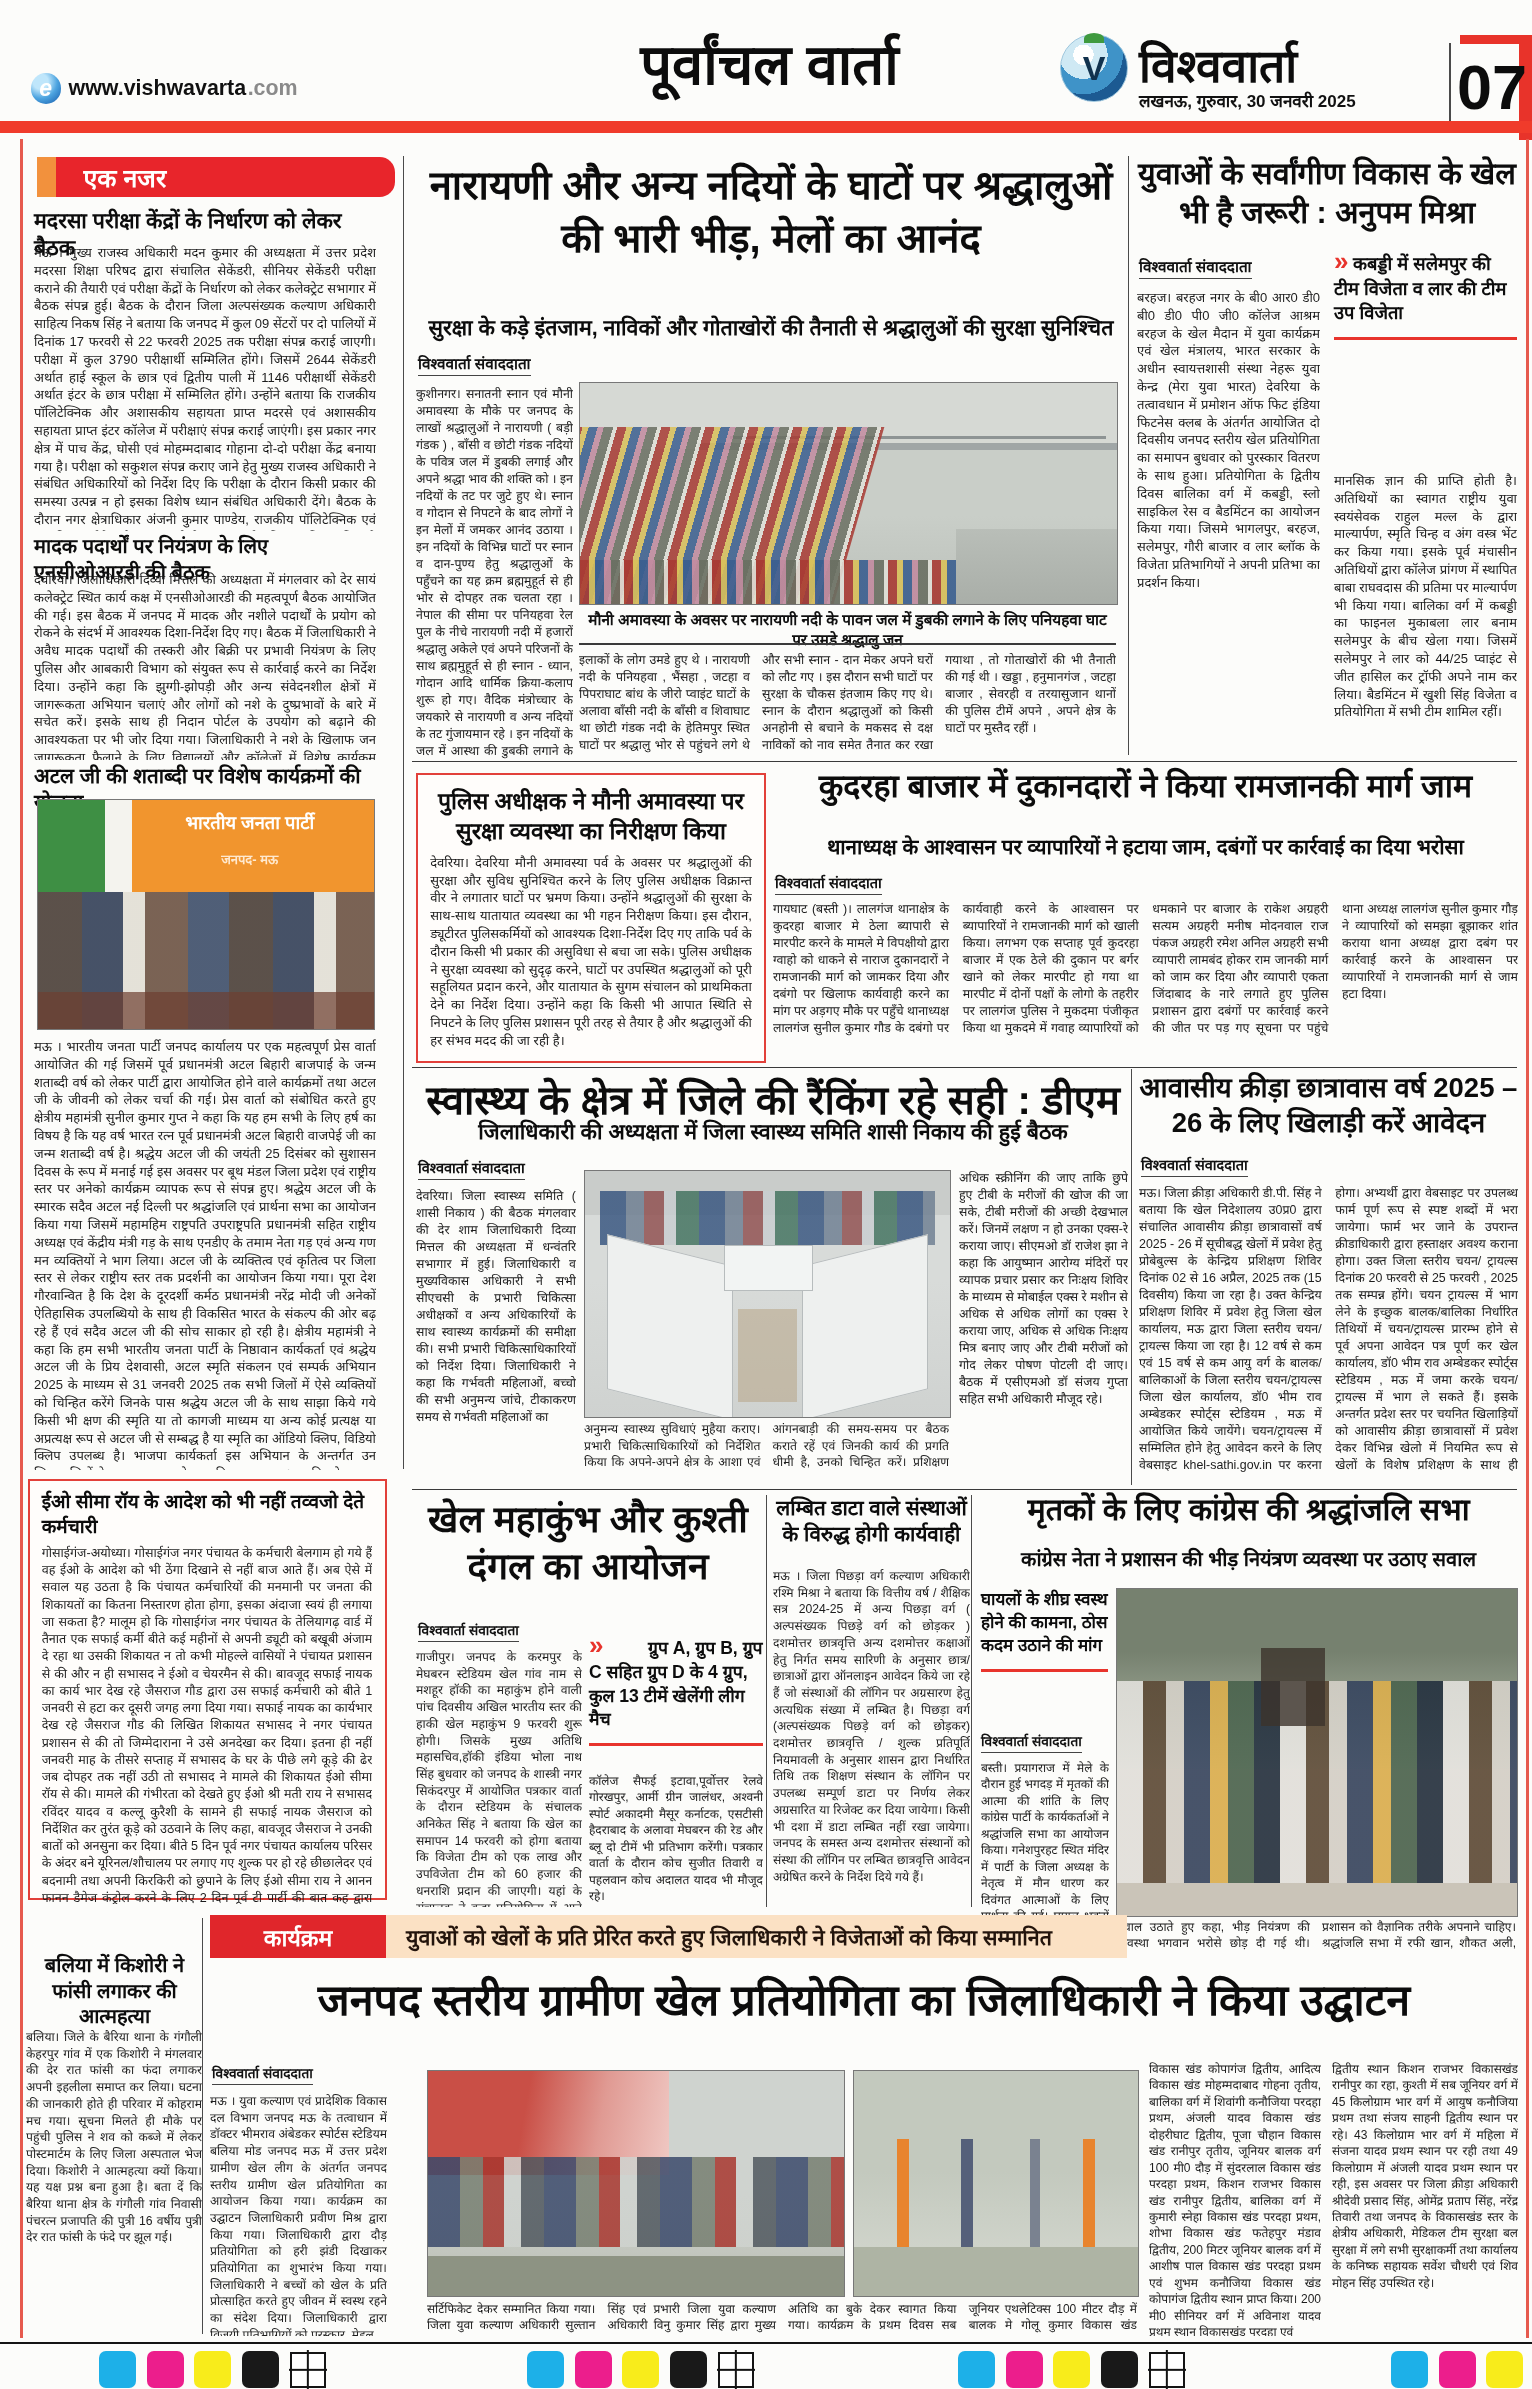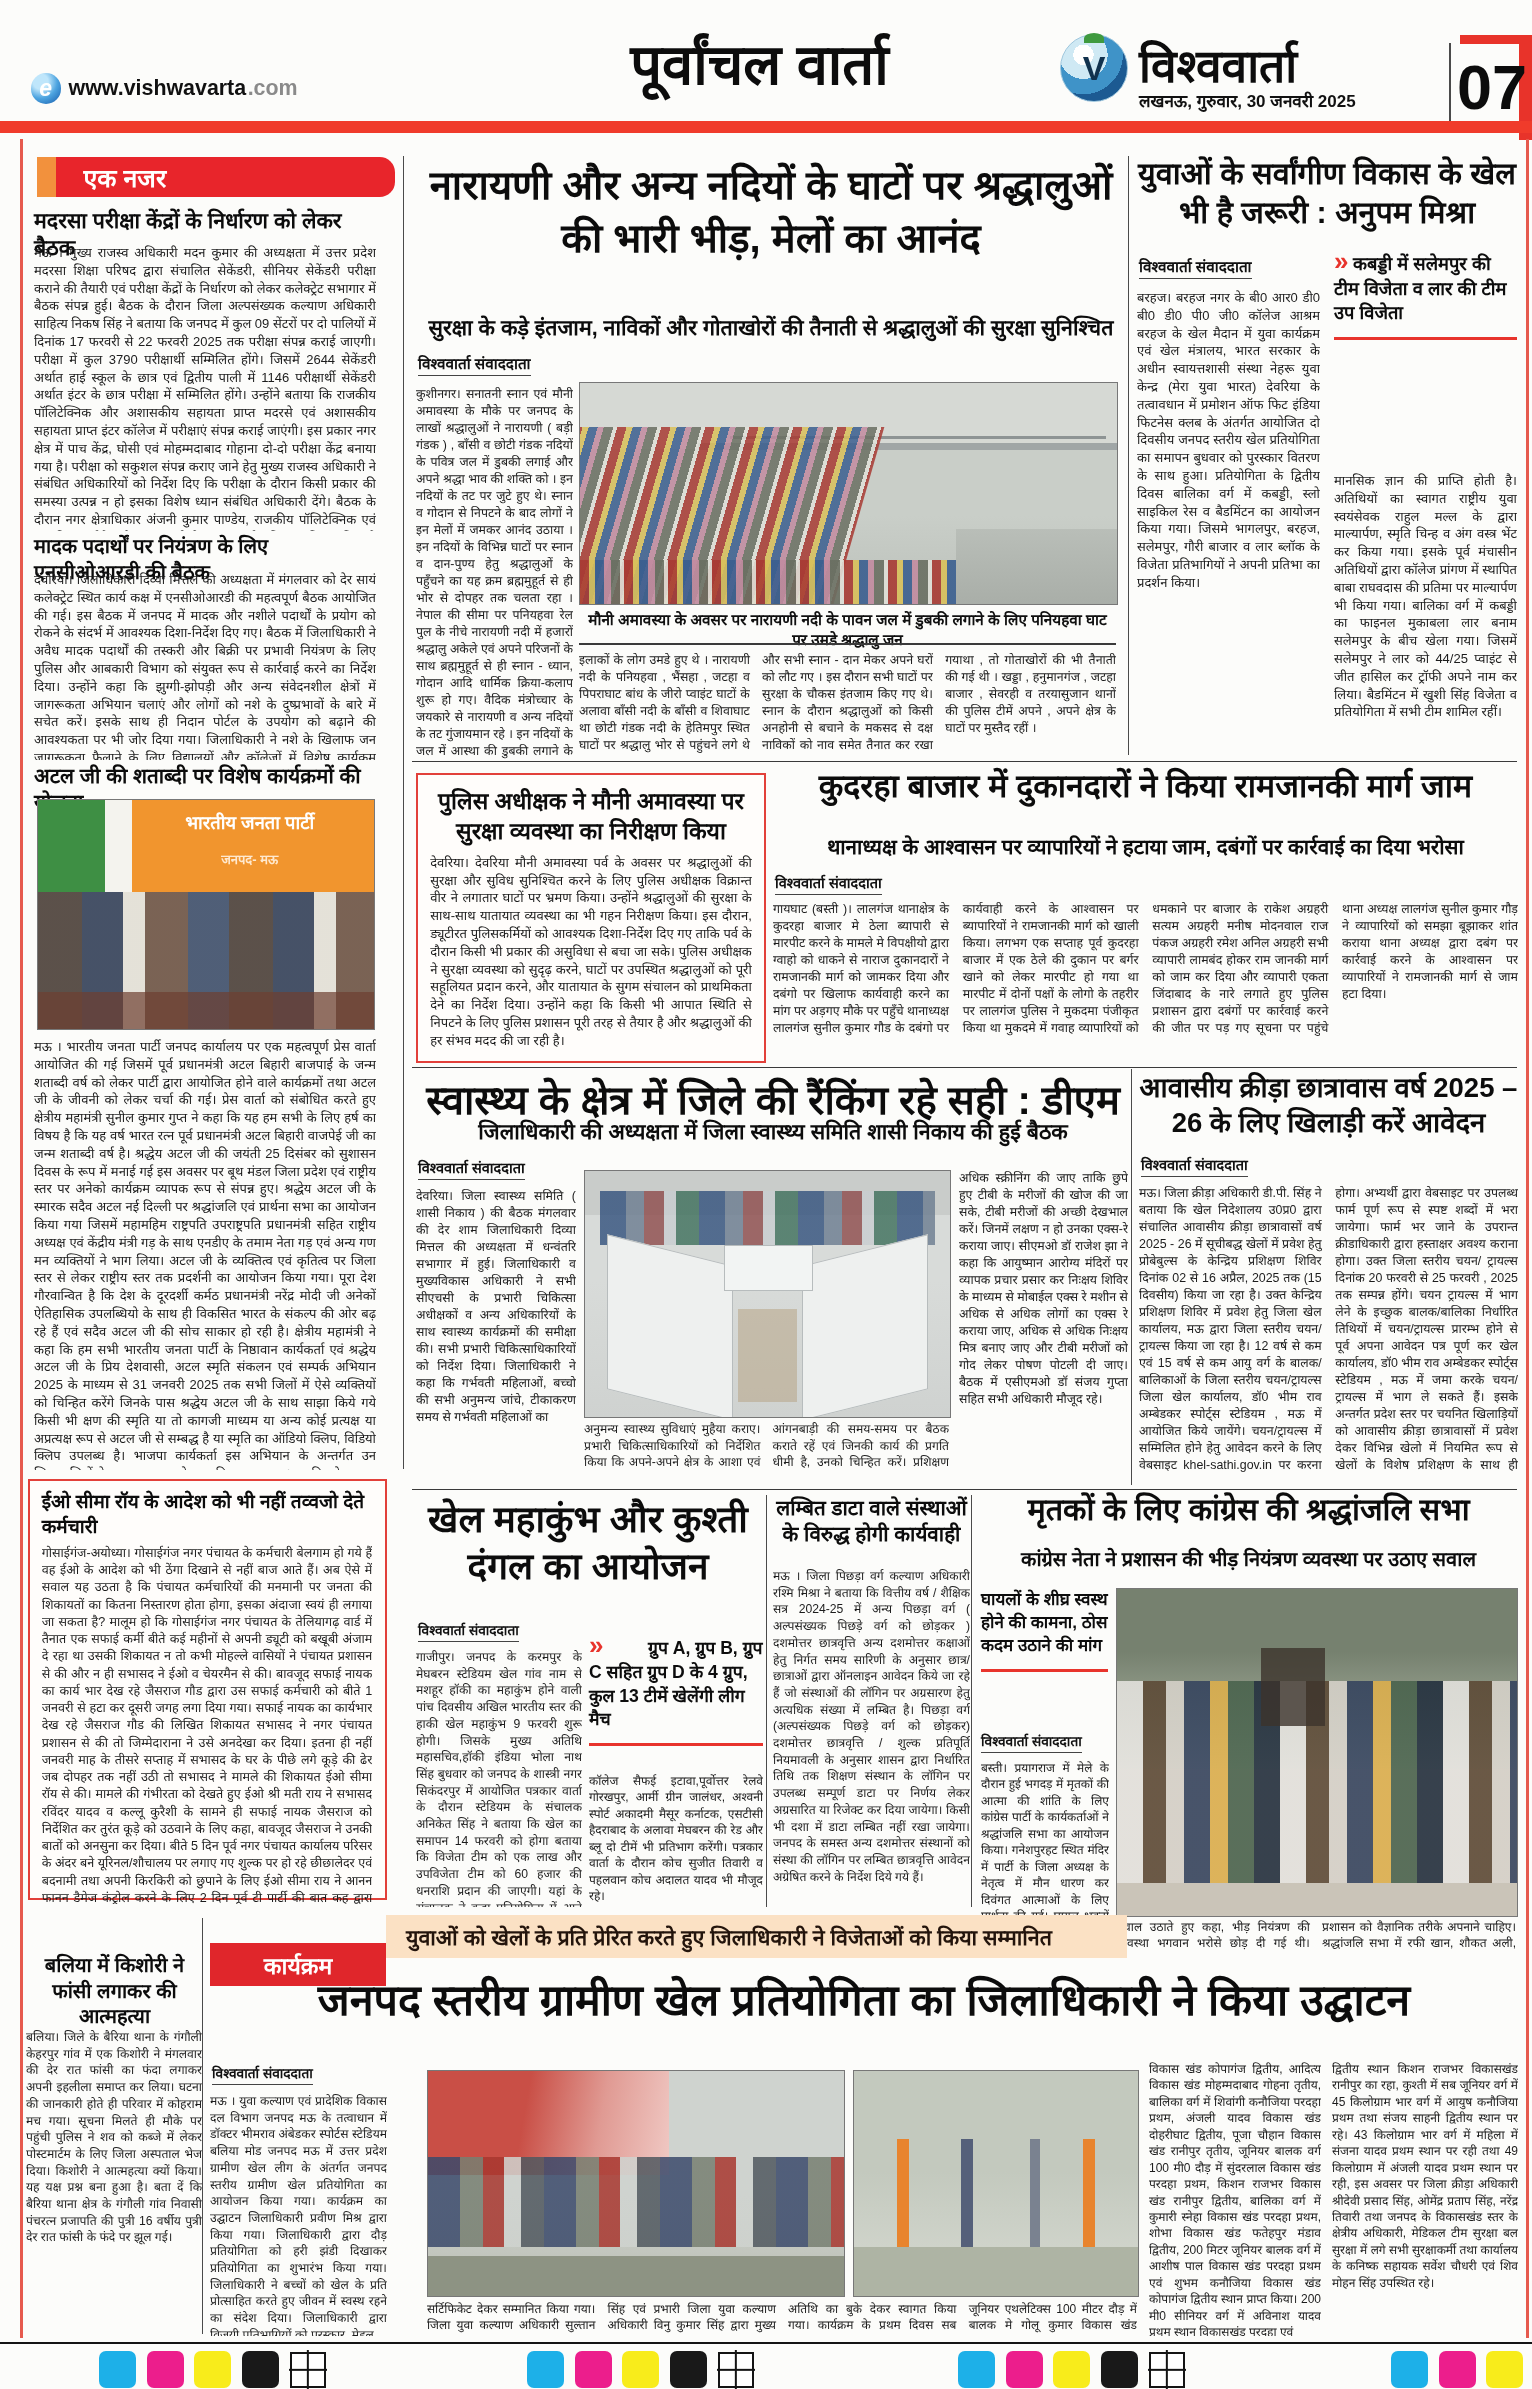--- a/index.html
+++ b/index.html
@@ -18,21 +18,21 @@
   .logo-circle{width:66px;height:66px;border-radius:50%;background:radial-gradient(circle at 34% 30%,#ffffff 0 16%,#cfe9f4 16% 38%,#3f93c8 38% 62%,#1c5a92 62% 100%);display:flex;align-items:center;justify-content:center;color:#11324e;font-weight:700;font-size:34px;border:1.5px solid #9fc7dd;}
   .logo-circle em{font-style:normal;}
   .logo-leaf{position:absolute;top:-1.5px;left:50%;transform:translateX(-50%);width:20px;height:10.7px;border-radius:50% 50% 0 0;background:#3f9a3f;}
   
   .eknazar{background:#e8252b;border-radius:0 15.3px 15.3px 0;color:#fff;font-weight:700;font-size:25px;display:flex;align-items:center;padding-left:27.5px;}
   .eknazar-stripe{background:#f2913d;}
   .boxed{border:2.3px solid #e2403a;background:#fffdfb;padding:9.2px 12.2px;box-sizing:border-box;}
   .pullquote{font-weight:700;font-size:18.3px;line-height:1.35;color:#0d0d0d;}
   .pq-wrap{border-bottom:3.1px solid #e8342c;padding-bottom:10.7px;}
   .chev{color:#e8342c;font-size:26px;font-weight:700;line-height:1;margin-right:4.6px;}
-  .kicker-label{background:#e0262b;color:#fff;font-weight:700;font-size:23px;display:flex;align-items:center;justify-content:center;margin-top:28px;}
+  .kicker-label{background:#e0262b;color:#fff;font-weight:700;font-size:23px;display:flex;align-items:center;justify-content:center;}
   .kicker-band{background:#fbe1c4;color:#23140c;font-weight:700;font-size:21.4px;display:flex;align-items:center;padding-left:20px;}
   
   .photo{position:absolute;overflow:hidden;border:0.8px solid #777;background:#cfd2cd;}
   .layer{position:absolute;}
   .crowd{background:repeating-linear-gradient(90deg,#a83a33 0 9.2px,#d9c05a 9.2px 15.3px,#3a5e8f 15.3px 24.4px,#c28ba0 24.4px 30.5px,#6a6f62 30.5px 40px,#e0e0d8 40px 44px);}
   .cap{font-weight:700;font-size:15.3px;color:#101010;}
   
   .sq{width:37px;height:37px;border-radius:6.9px;display:inline-block;margin-right:10.7px;}
   .reg{width:32px;height:32px;border:2.3px solid #141414;background:#fff;display:inline-block;position:relative;}
   .reg:before{content:"";position:absolute;left:50%;top:-3.1px;bottom:-3.1px;width:2.3px;background:#141414;transform:translateX(-50%);}
@@ -43,21 +43,21 @@
 <body>
 
 <div id="page">
 
   <div class="abs" style="left:30.5px;top:73px;display:flex;align-items:center;gap:7.6px;">
     <span class="e-icon">e</span>
     <span style="font-size:21.4px;font-weight:700;">www.vishwavarta</span>
       <span style="font-size:21.4px;color:#8a8a8a;font-weight:700;margin-left:-6.1px;">.com</span>
   </div>
 
-  <div class="abs hl center" style="left:477px;top:29px;width:565px;font-size:56px;">पूर्वांचल वार्ता</div>
+  <div class="abs hl center" style="left:487px;top:29px;width:565px;font-size:56px;">पूर्वांचल वार्ता</div>
 
   <div class="abs" style="left:1060px;top:34px;">
     <div class="logo-circle">
         <span class="logo-leaf"></span>
         <em>V</em>
       </div>
   </div>
   <div class="abs hl" style="left:1139px;top:37px;font-size:46px;text-align:center;">विश्ववार्ता</div>
   <div class="abs" style="left:1139px;top:89px;font-size:17px;font-weight:700;">लखनऊ,  गुरुवार, 30 जनवरी 2025</div>
 

